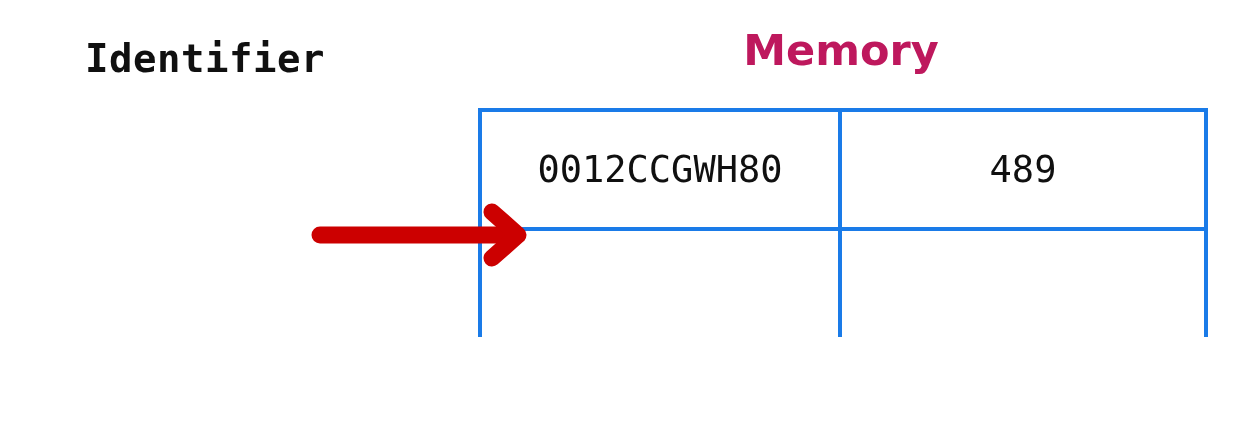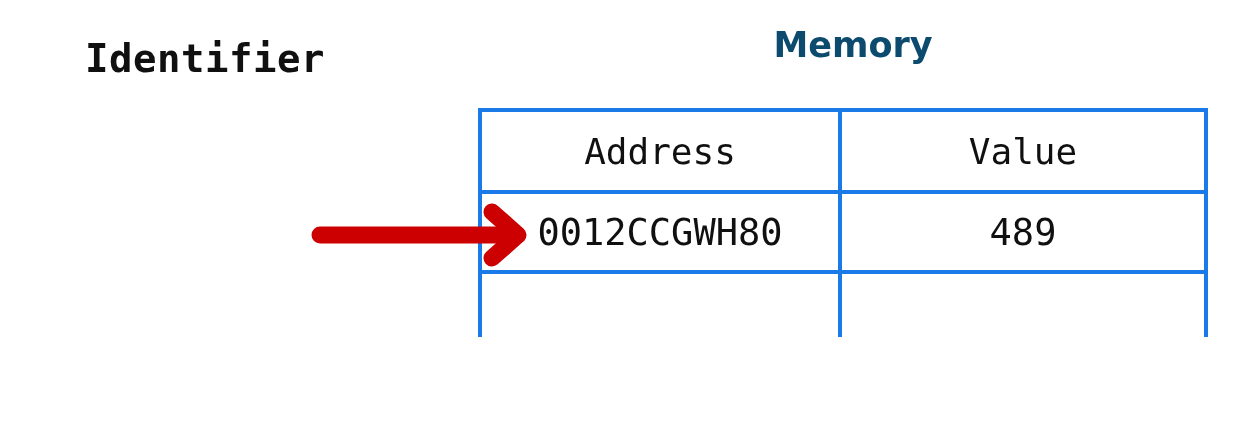--- a/index.html
+++ b/index.html
@@ -26,28 +26,28 @@
     font-family: "DejaVu Sans Mono", "Liberation Mono", monospace;
     font-weight: bold;
     font-size: 39px;
     letter-spacing: 0.5px;
     color: #101010;
     white-space: nowrap;
   }
 
   .label-memory {
     position: absolute;
-    left: 490px;
+    left: 478px;
     top: 25px;
     width: 726px;
     text-align: center;
     font-family: "DejaVu Sans", "Liberation Sans", sans-serif;
     font-weight: bold;
-    font-size: 35px;
-    color: #0c4a6e;
+    font-size: 43px;
+    color: #be185d;
     white-space: nowrap;
   }
 
   .label-variable {
     position: absolute;
     left: 40px;
     top: 212px;
     font-family: "DejaVu Sans Mono", "Liberation Mono", monospace;
     font-weight: normal;
     font-size: 35px;
@@ -99,24 +99,20 @@
 
 <div id="canvas">
 
   <div class="label-identifier">Identifier</div>
 
   <div class="label-memory">Memory</div>
 
 
   <table class="memory-table">
     <tbody>
-        <tr class="row-header">
-      <td class="col-addr">Address</td>
-      <td class="col-val">Value</td>
-    </tr>
     <tr class="row-data">
       <td class="col-addr">0012CCGWH80</td>
       <td class="col-val">489</td>
     </tr>
     <tr class="row-empty">
       <td class="col-addr"></td>
       <td class="col-val"></td>
     </tr>
   </tbody>
     </table>

